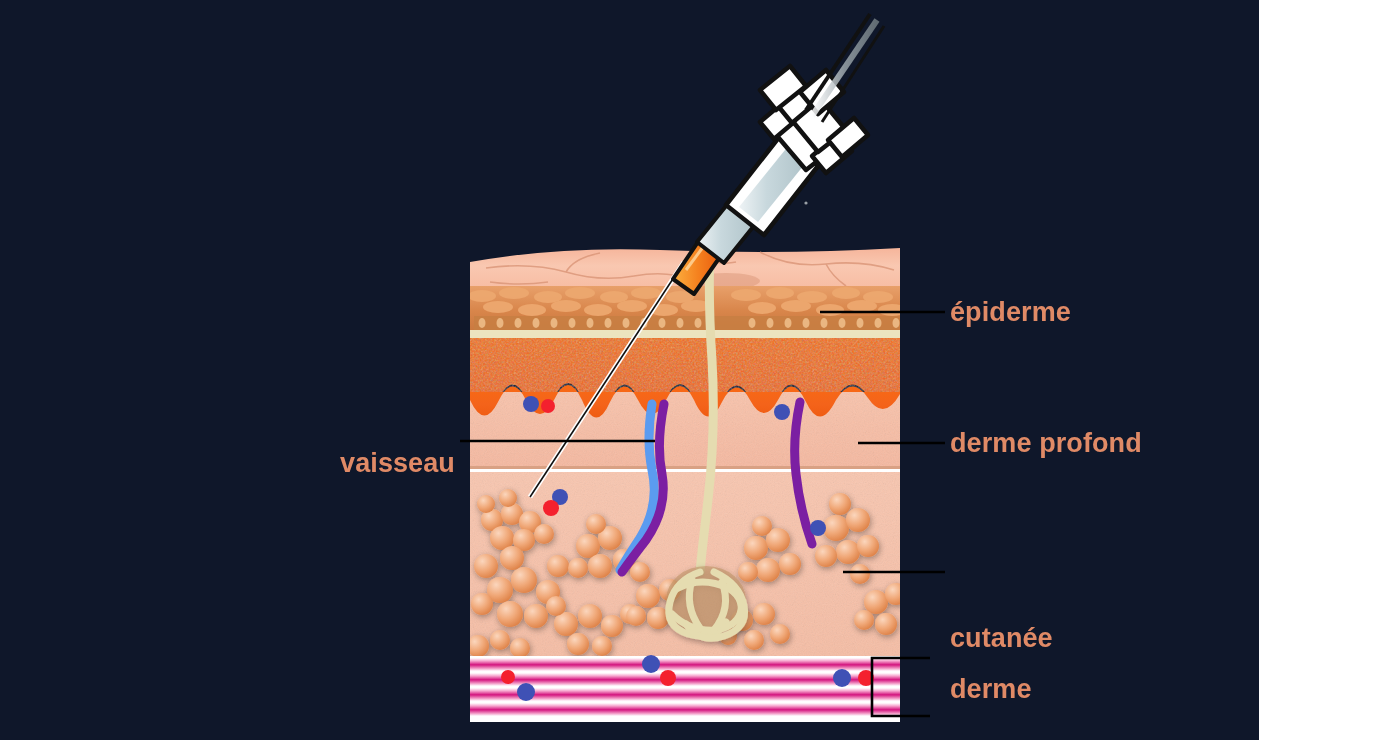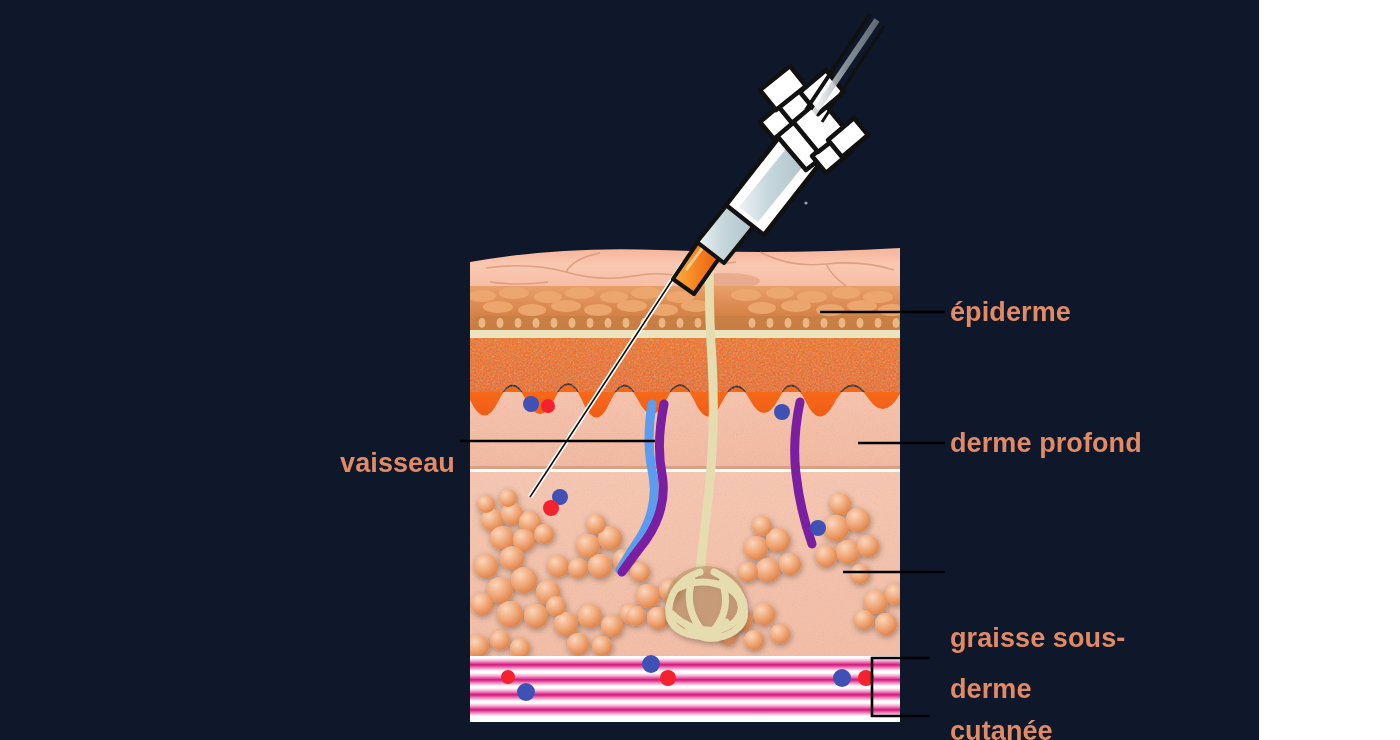--- a/index.html
+++ b/index.html
@@ -448,21 +448,20 @@
       <line x1="460" y1="441" x2="655" y2="441"></line>
       <path d="M930,658 L872,658 L872,716 L930,716"></path>
     </g>
   </svg>
 
   <div class="label" id="label-epiderme">épiderme</div>
 
   <div class="label" id="label-derme">derme profond</div>
 
   <div class="label" id="label-graisse">
-    <div>graisse sous-</div>
     <div>cutanée</div>
   </div>
 
   <div class="label" id="label-muscle">derme</div>
 
   <div class="label" id="label-vaisseau">vaisseau</div>
 
 </div>
 
 </body></html>

